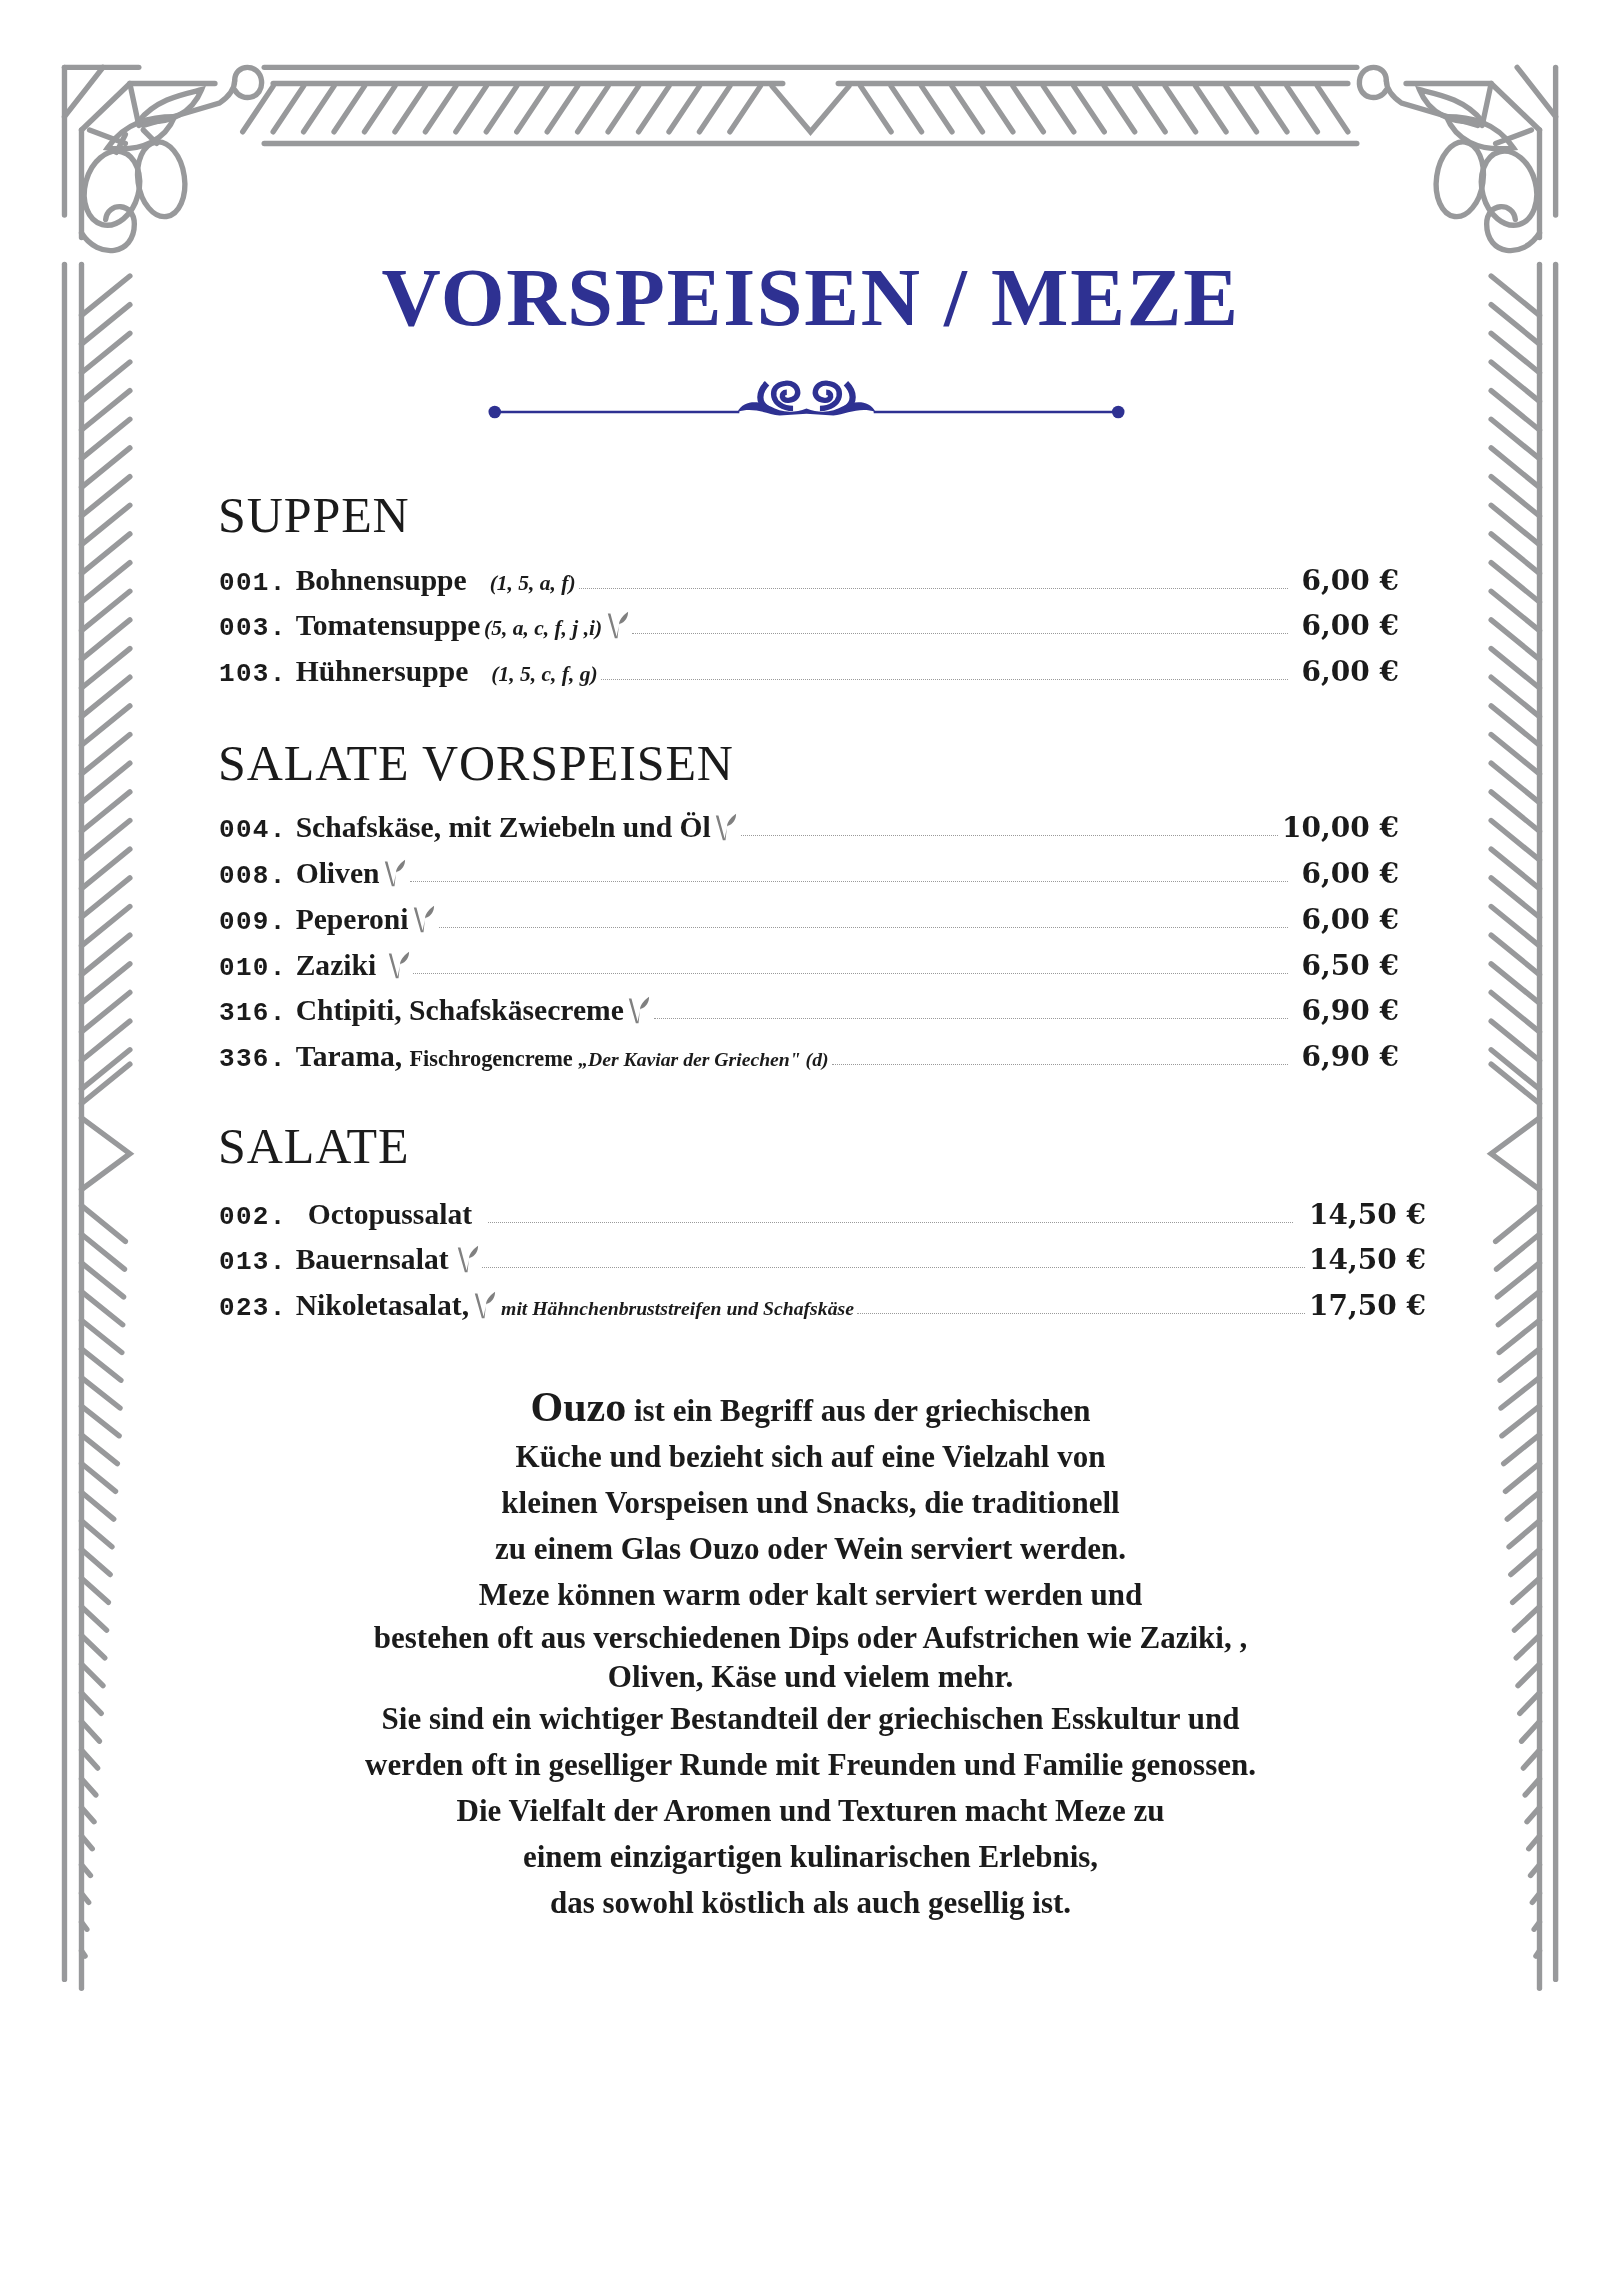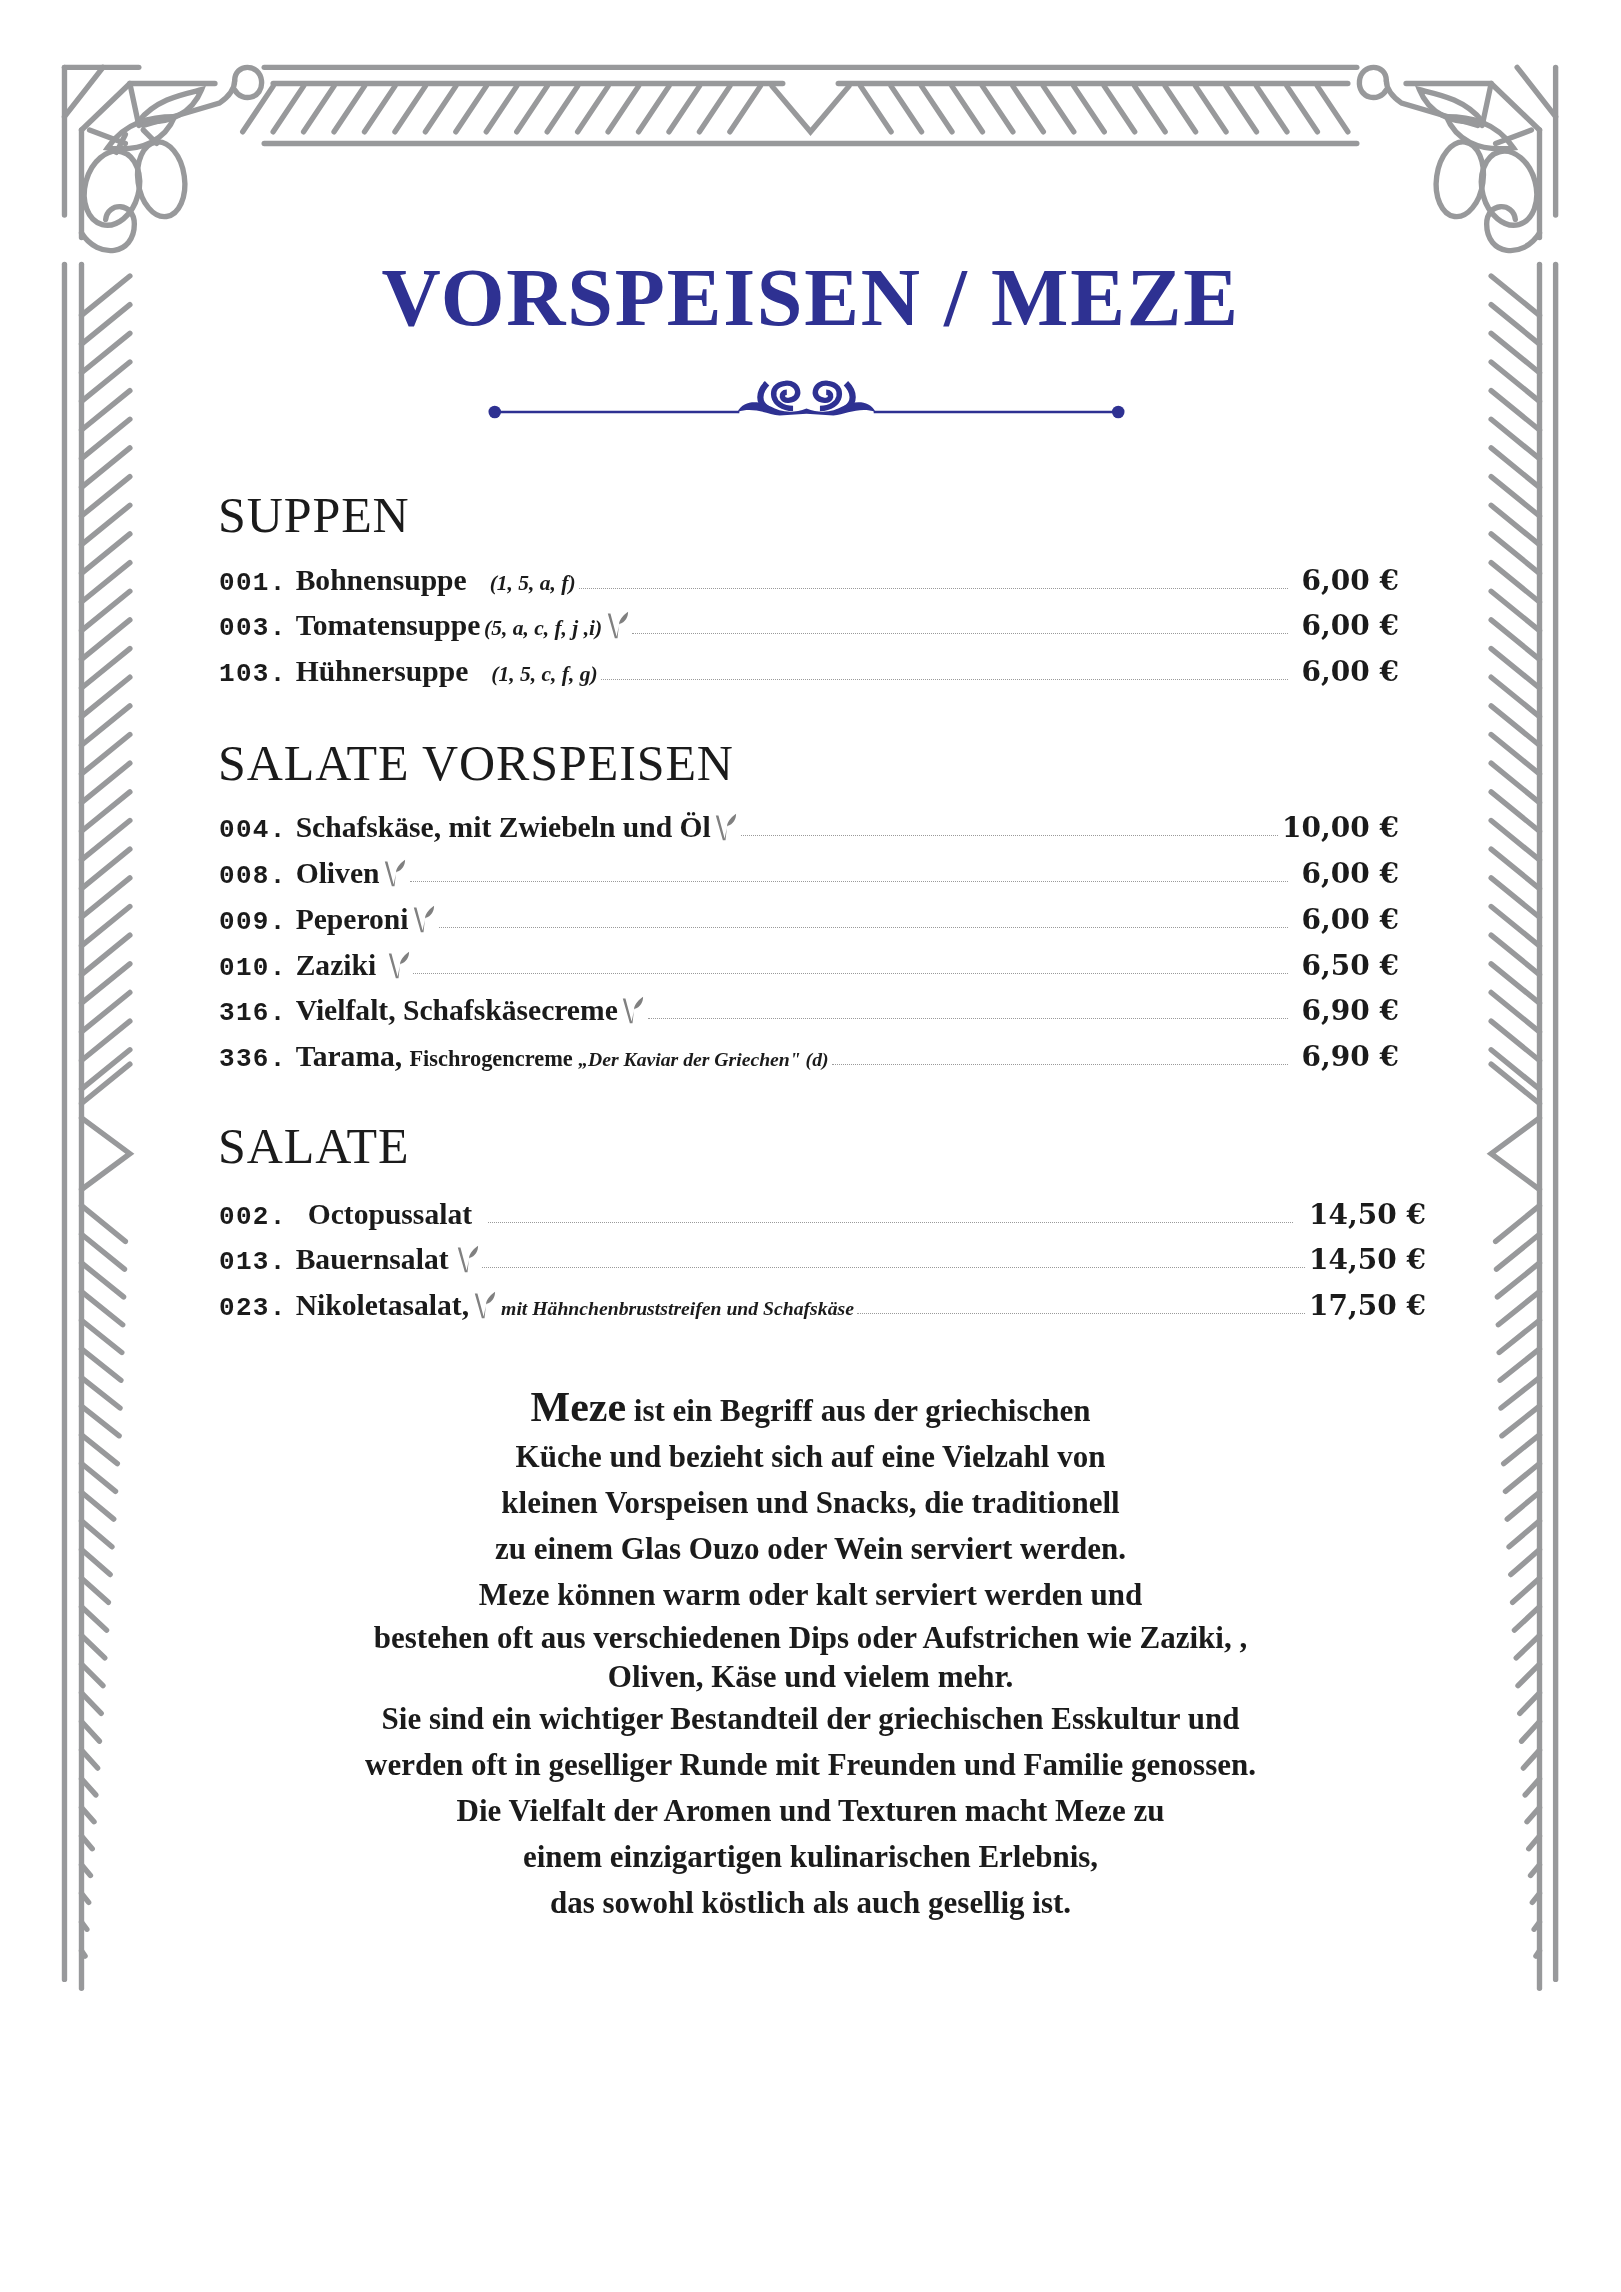--- a/index.html
+++ b/index.html
@@ -308,21 +308,21 @@
   <span class="num">010.</span>
   <span class="name">Zaziki</span>
   <svg class="leaf" style="margin-left:10.7px;" viewBox="0 0 26 34">
       <path d="M2,4 L10,32 L13,32 L15,14 C17,8 22,4 25,2 C25,8 22,14 15,16 L12,30 L5,4 Z" fill="#808080"></path>
     </svg>
   <span class="dots"></span>
   <span class="price">6,50 €</span>
 </div>
 <div class="row" style="top:991px; width:1180px;">
   <span class="num">316.</span>
-  <span class="name">Vielfalt, Schafskäsecreme</span>
+  <span class="name">Chtipiti, Schafskäsecreme</span>
   <svg class="leaf" viewBox="0 0 26 34">
       <path d="M2,4 L10,32 L13,32 L15,14 C17,8 22,4 25,2 C25,8 22,14 15,16 L12,30 L5,4 Z" fill="#808080"></path>
     </svg>
   <span class="dots"></span>
   <span class="price">6,90 €</span>
 </div>
 <div class="row" style="top:1037px; width:1180px;">
   <span class="num">336.</span>
   <span class="name">Tarama,</span>
   <span class="sub">Fischrogencreme</span>
@@ -353,21 +353,21 @@
   <span class="name">Nikoletasalat,</span>
   <svg class="leaf" viewBox="0 0 26 34">
       <path d="M2,4 L10,32 L13,32 L15,14 C17,8 22,4 25,2 C25,8 22,14 15,16 L12,30 L5,4 Z" fill="#808080"></path>
     </svg>
   <span class="note small">mit Hähnchenbruststreifen und Schafskäse</span>
   <span class="dots"></span>
   <span class="price">17,50 €</span>
 </div>
 
 <div class="desc">
-  <div><span class="lead">Meze</span><span> ist ein Begriff aus der griechischen</span></div>
+  <div><span class="lead">Ouzo</span><span> ist ein Begriff aus der griechischen</span></div>
   <div>Küche und bezieht sich auf eine Vielzahl von</div>
   <div>kleinen Vorspeisen und Snacks, die traditionell</div>
   <div>zu einem Glas Ouzo oder Wein serviert werden.</div>
   <div>Meze können warm oder kalt serviert werden und</div>
   <div style="line-height:39px;">bestehen oft aus verschiedenen Dips oder  Aufstrichen wie Zaziki, ,</div>
   <div style="line-height:39px;">Oliven, Käse und vielem mehr.</div>
   <div>Sie sind ein wichtiger Bestandteil der griechischen Esskultur und</div>
   <div>werden oft in geselliger Runde mit Freunden und Familie genossen.</div>
   <div>Die Vielfalt der Aromen und Texturen macht Meze zu</div>
   <div>einem einzigartigen kulinarischen Erlebnis,</div>

